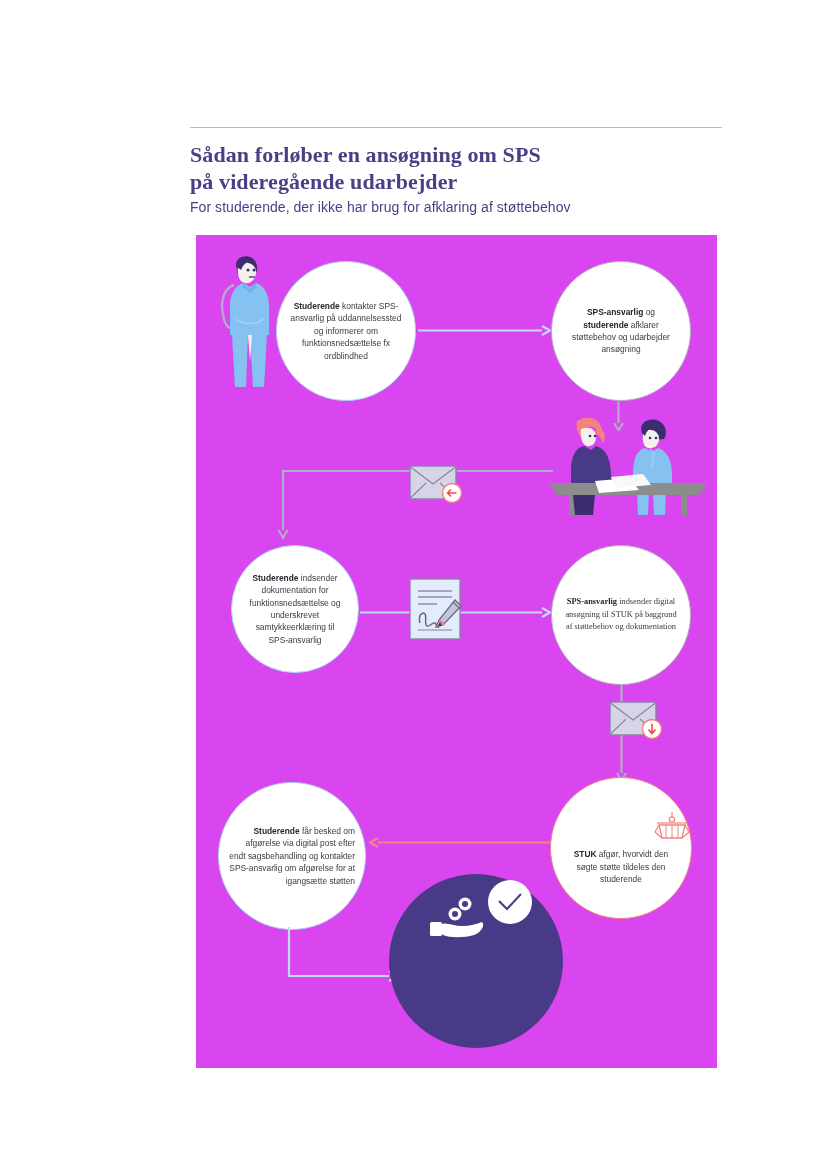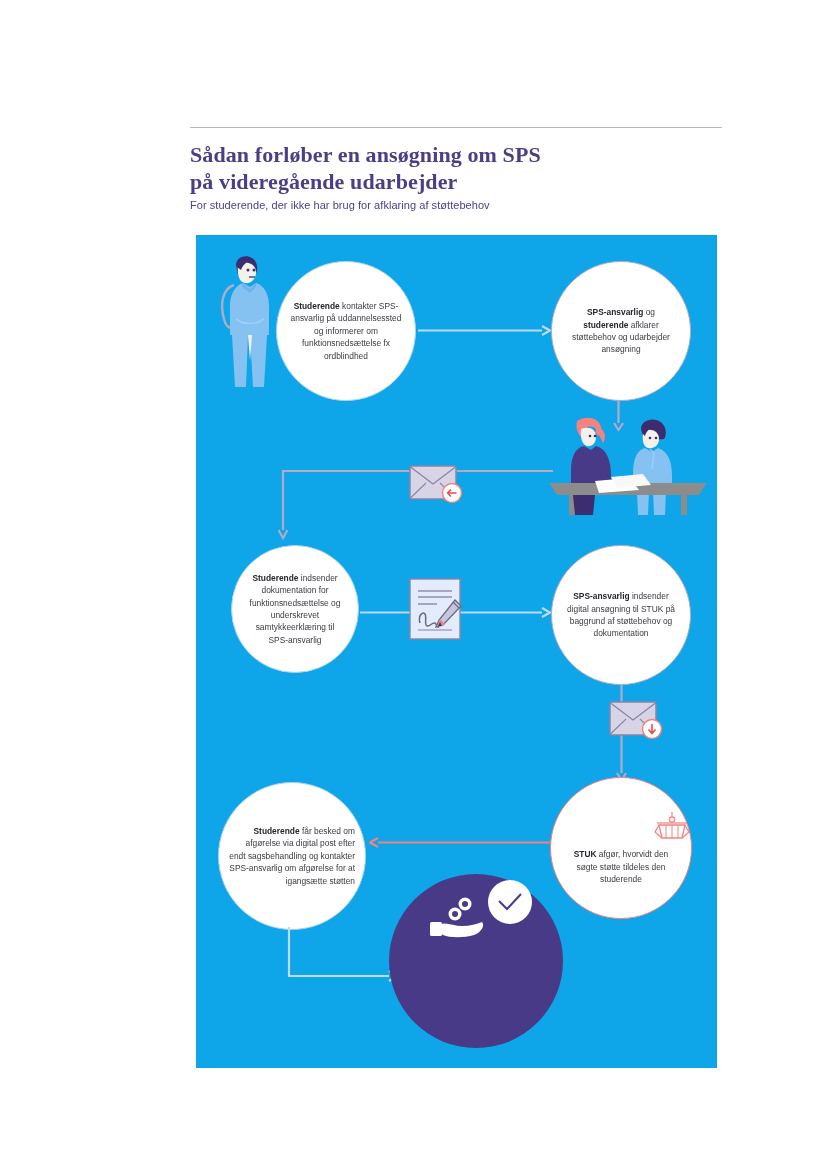--- a/index.html
+++ b/index.html
@@ -25,31 +25,31 @@
     font-family: "Liberation Serif", serif;
     font-weight: bold;
     font-size: 22px;
     line-height: 27px;
     color: #4a3f86;
     letter-spacing: 0.1px;
   }
   #page-subtitle {
     position: absolute; left: 190px; top: 199px;
     width: 540px;
-    font-size: 11px;
+    font-size: 14px;
     color: #4a3f86;
     letter-spacing: 0.05px;
   }
 
   
   #infographic {
     position: absolute;
     left: 196px; top: 235px;
     width: 521px; height: 833px;
-    background: #0ea5e9;
+    background: #d946ef;
   }
 
   
   .node {
     position: absolute;
     border-radius: 50%;
     background: #ffffff;
     box-sizing: border-box;
     display: flex;
     align-items: center;
@@ -64,21 +64,21 @@
   }
   .node .txt b { font-weight: bold; color: #26262e; }
 
   .node.blue   { border: 1.3px solid #a9d2f0; }
   .node.purple { border: 1.3px solid #b3abc6; }
   .node.coral  { border: 1.3px solid #f4837f; }
 
   #node-1 { left: 276px; top: 261px; width: 140px; height: 140px; }
   #node-2 { left: 551px; top: 261px; width: 140px; height: 140px; }
   #node-3 { left: 231px; top: 545px; width: 128px; height: 128px; }
-  #node-4 { left: 551px; top: 545px; width: 140px; height: 140px; }
+  #node-4 { left: 551px; top: 545px; width: 140px; height: 140px; font-family: Liberation Serif, serif; }
   #node-5 { left: 218px; top: 782px; width: 148px; height: 148px; text-align: right; }
   #node-6 { left: 550px; top: 777px; width: 142px; height: 142px; }
 
   #node-1 .txt, #node-5 .txt { padding: 0 10px; }
   #node-6 .txt { padding-top: 22px; }
 
   
   #node-7 {
     position: absolute;
     left: 389px; top: 874px;

